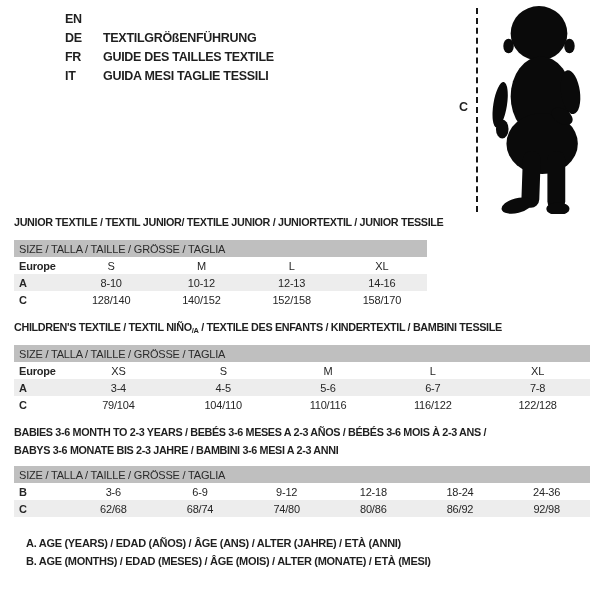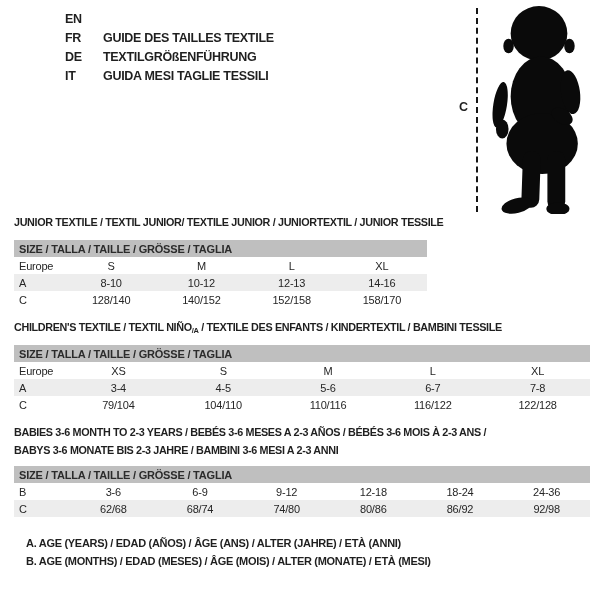--- a/index.html
+++ b/index.html
@@ -22,41 +22,41 @@
   .baby-svg{left:486px;top:4px;width:106px;height:210px;}
   .baby-svg *{fill:#0a0a0a;}
 
   
   .tbl-title{font-weight:bold;font-size:10.8px;letter-spacing:-0.35px;white-space:nowrap;}
   .subsc{font-size:7.5px;vertical-align:-2px;}
 
   
   table.size-table{border-collapse:collapse;table-layout:fixed;font-size:11px;letter-spacing:-0.2px;color:#262626;}
   table.size-table td{padding:0;height:17px;text-align:center;vertical-align:middle;overflow:hidden;white-space:nowrap;}
-  table.size-table td.first{text-align:left;padding-left:5px;}
-  tr.size-hdr td{background:#bfbfbf;text-align:left;padding-left:5px;color:#2b2b2b;font-weight:bold;}
+  table.size-table td.first{text-align:left;padding-left:5px;font-weight:bold;}
+  tr.size-hdr td{background:#bfbfbf;text-align:left;padding-left:5px;color:#2b2b2b;}
   tr.shade td{background:#ededed;}
 
   
   .footnote{font-weight:bold;font-size:11px;line-height:18px;letter-spacing:-0.3px;white-space:nowrap;}
 </style>
 </head>
 <body>
 
 <div class="abs langs">
   <div class="lang-row">
     <span class="lang-code">EN</span>
   </div>
   <div class="lang-row">
+    <span class="lang-code">DE</span>
+    <span class="lang-label">TEXTILGRÖßENFÜHRUNG</span>
+  </div>
+  <div class="lang-row">
     <span class="lang-code">FR</span>
     <span class="lang-label">GUIDE DES TAILLES TEXTILE</span>
-  </div>
-  <div class="lang-row">
-    <span class="lang-code">DE</span>
-    <span class="lang-label">TEXTILGRÖßENFÜHRUNG</span>
   </div>
   <div class="lang-row">
     <span class="lang-code">IT</span>
     <span class="lang-label">GUIDA MESI TAGLIE TESSILI</span>
   </div>
 </div>
 
 <div class="abs dash-line"></div>
 <div class="abs c-label">C</div>
 <svg class="abs baby-svg" viewBox="0 0 100 200" xmlns="http://www.w3.org/2000/svg">

